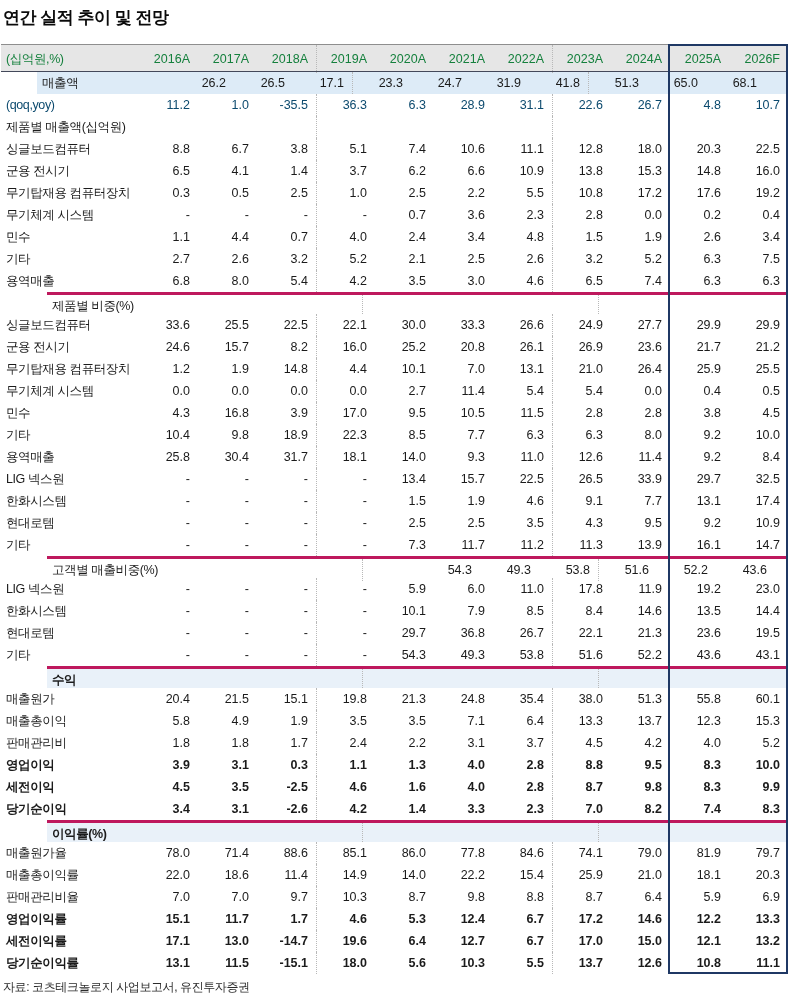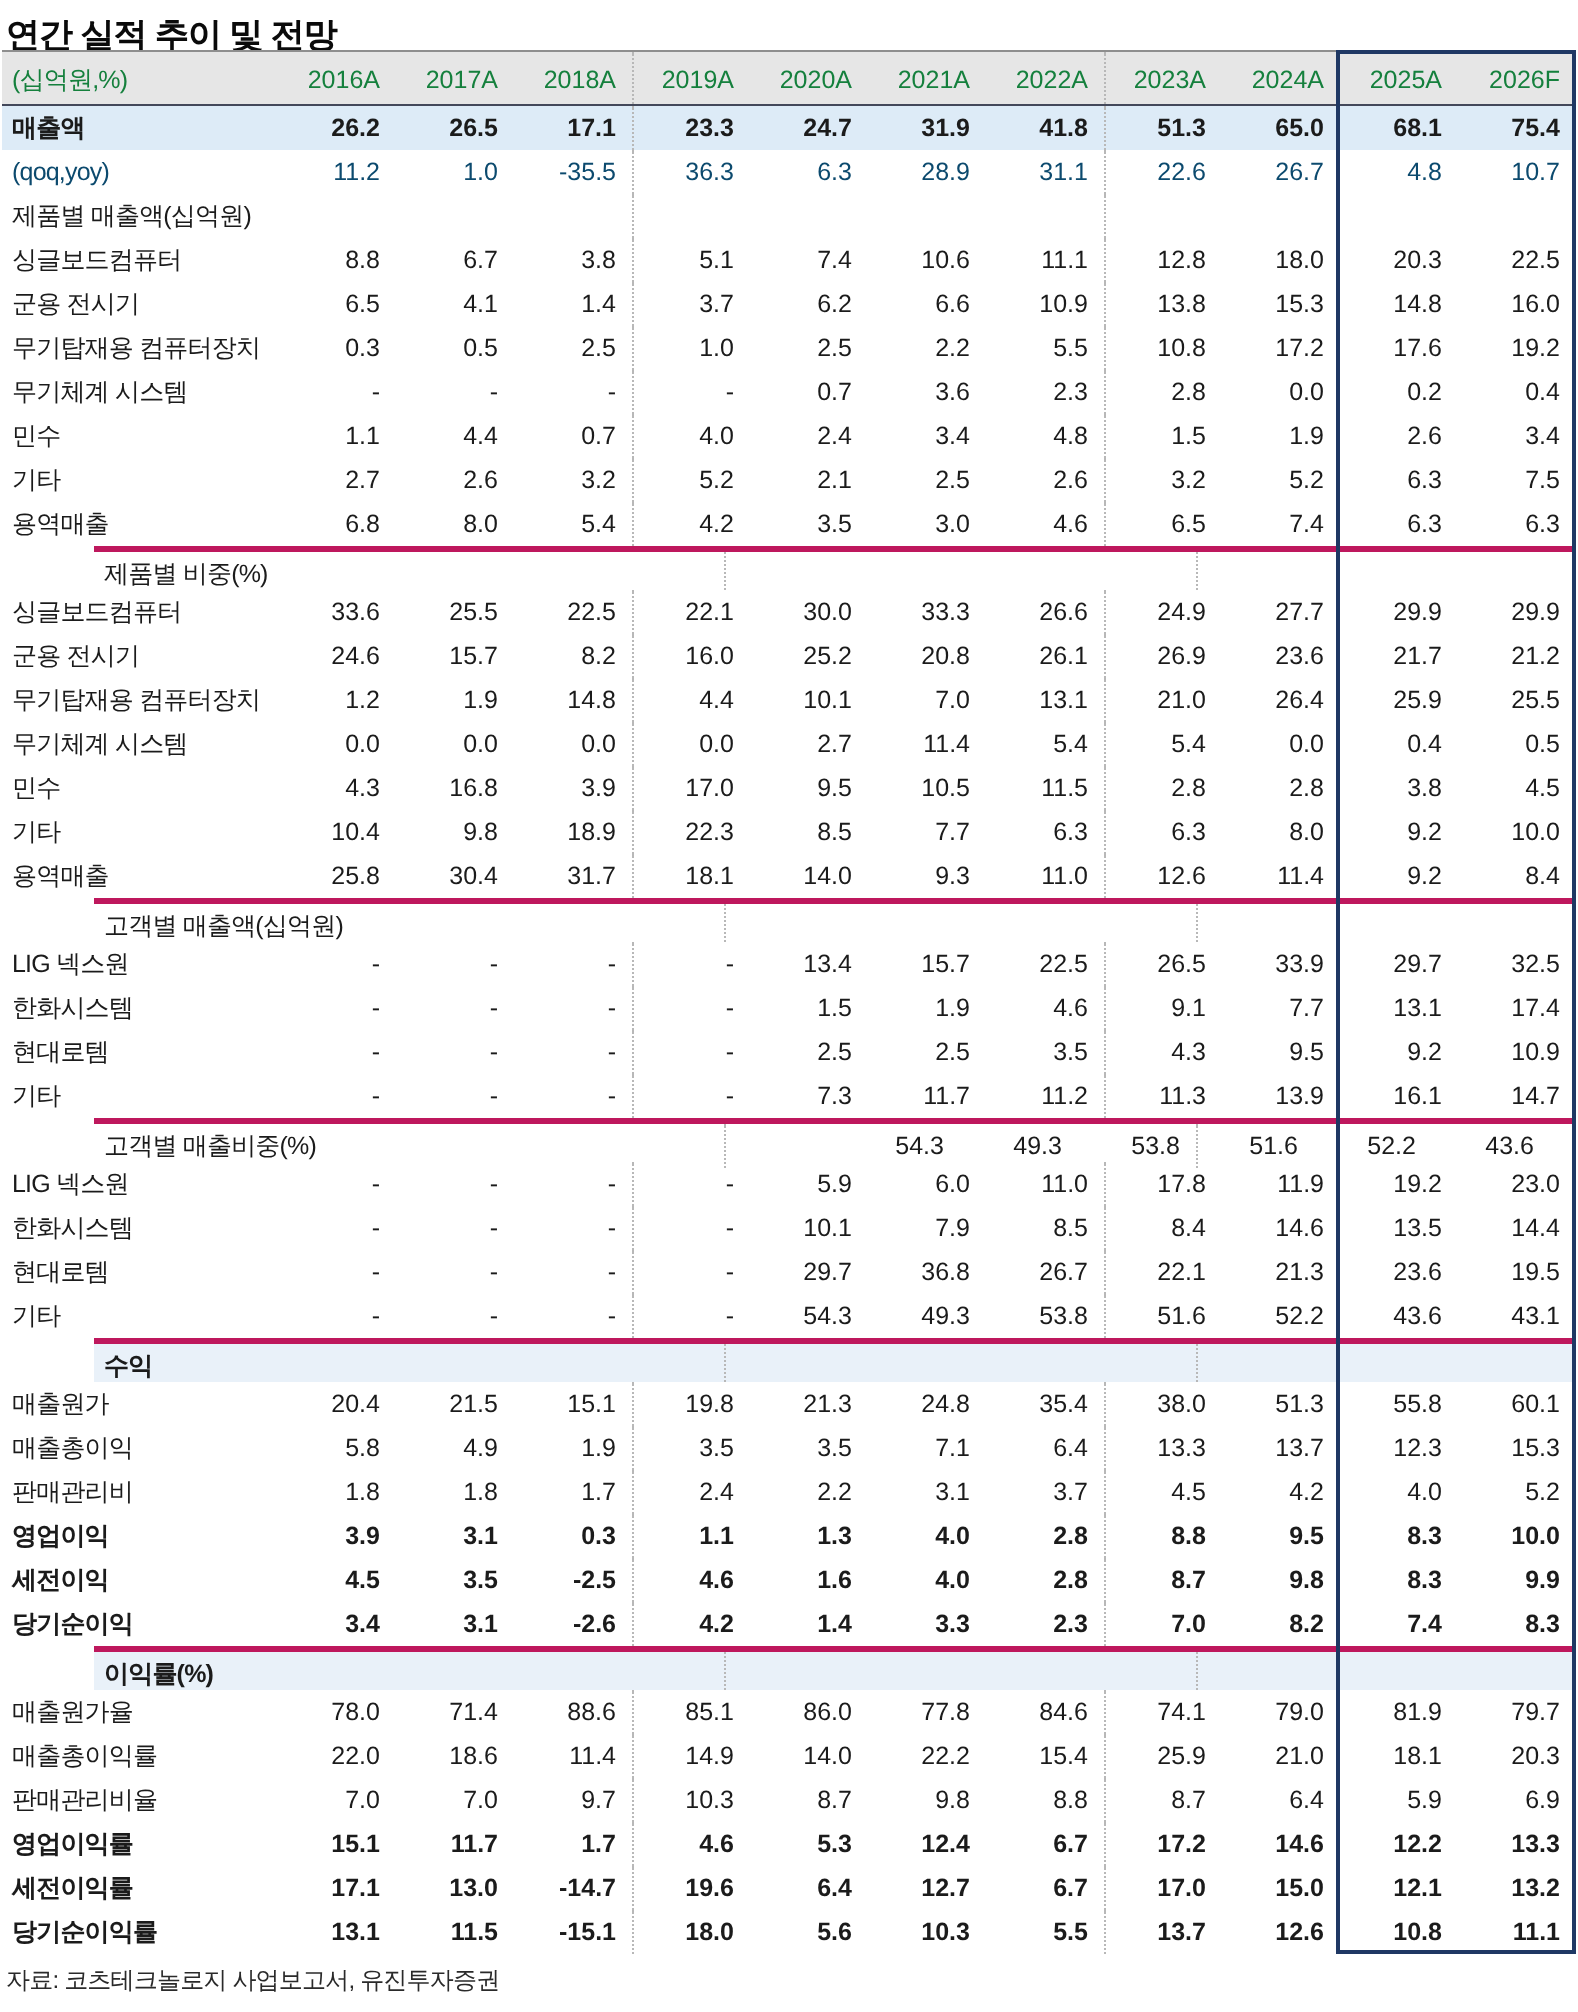--- a/index.html
+++ b/index.html
@@ -1,36 +1,36 @@
 <!DOCTYPE html>
 <html><head>
 <meta charset="utf-8">
 <style>
   * { margin:0; padding:0; box-sizing:border-box; }
   html,body { width:789px; background:#ffffff; font-family:"Liberation Sans","DejaVu Sans",sans-serif; color:#1b1b1b; }
   body { height:1006px; overflow:hidden; }
 
   .page { width:789px; }
 
-  .page-title { font-size:17px; font-weight:700; color:#0a0a0a; padding:6px 21px 5px 3px; height:25px; letter-spacing:-0.5px; }
+  .page-title { font-size:17px; font-weight:700; color:#0a0a0a; padding:6px 21px 5px 3px; height:44px; letter-spacing:-0.5px; }
 
   .table-wrap { position:relative; width:787px; margin-left:1px; }
 
   .t-row { display:grid; grid-template-columns:138px repeat(11,59px); height:22px; line-height:22px; font-size:12.5px; }
   .t-header { height:28px; line-height:28px; background:#e6e6e6; border-top:1px solid #8e8e8e; border-bottom:1.5px solid #43485a; color:#15803d; }
   .table-wrap .t-row:last-child { border-bottom:1px solid #8e8e8e; }
 
   .label-cell { padding-left:5px; white-space:nowrap; overflow:hidden; text-align:left; letter-spacing:-0.4px; }
   .val-cell { text-align:right; padding-right:8px; white-space:nowrap; font-variant-numeric:tabular-nums; }
 
   .col-sep { border-left:1px dotted #b8b8b8; }
 
   .t-sep { border-top:3px solid #be185d;margin-left:46px; }
 
-  .r-highlight { background:#ddebf7; font-weight:700; }
+  .r-highlight { background:#ddebf7; font-weight:400;margin-left:36px; }
   .r-growth { color:#0c4a6e; }
   .r-section { background:#e9f1f9; font-weight:700; }
   .r-total { font-weight:700; }
   .r-item .label-cell { padding-right:4px; }
 
   .forecast-box { position:absolute; top:0; bottom:0; left:667px; width:120px; border:2.5px solid #1f3864; pointer-events:none; }
 
   .source-note { font-size:12px; color:#2a2a2a; padding:5px 3px; letter-spacing:-0.4px; }
 </style>
 </head>
@@ -300,34 +300,20 @@
         <div class="val-cell">31.7</div>
         <div class="val-cell col-sep">18.1</div>
         <div class="val-cell">14.0</div>
         <div class="val-cell">9.3</div>
         <div class="val-cell">11.0</div>
         <div class="val-cell col-sep">12.6</div>
         <div class="val-cell">11.4</div>
         <div class="val-cell">9.2</div>
         <div class="val-cell">8.4</div>
       </div>
-      <div class="t-row r-group t-sep">
-        <div class="label-cell">고객별 매출액(십억원)</div>
-        <div class="val-cell"></div>
-        <div class="val-cell"></div>
-        <div class="val-cell"></div>
-        <div class="val-cell col-sep"></div>
-        <div class="val-cell"></div>
-        <div class="val-cell"></div>
-        <div class="val-cell"></div>
-        <div class="val-cell col-sep"></div>
-        <div class="val-cell"></div>
-        <div class="val-cell"></div>
-        <div class="val-cell"></div>
-      </div>
       <div class="t-row r-item">
         <div class="label-cell">LIG 넥스원</div>
         <div class="val-cell">-</div>
         <div class="val-cell">-</div>
         <div class="val-cell">-</div>
         <div class="val-cell col-sep">-</div>
         <div class="val-cell">13.4</div>
         <div class="val-cell">15.7</div>
         <div class="val-cell">22.5</div>
         <div class="val-cell col-sep">26.5</div>

